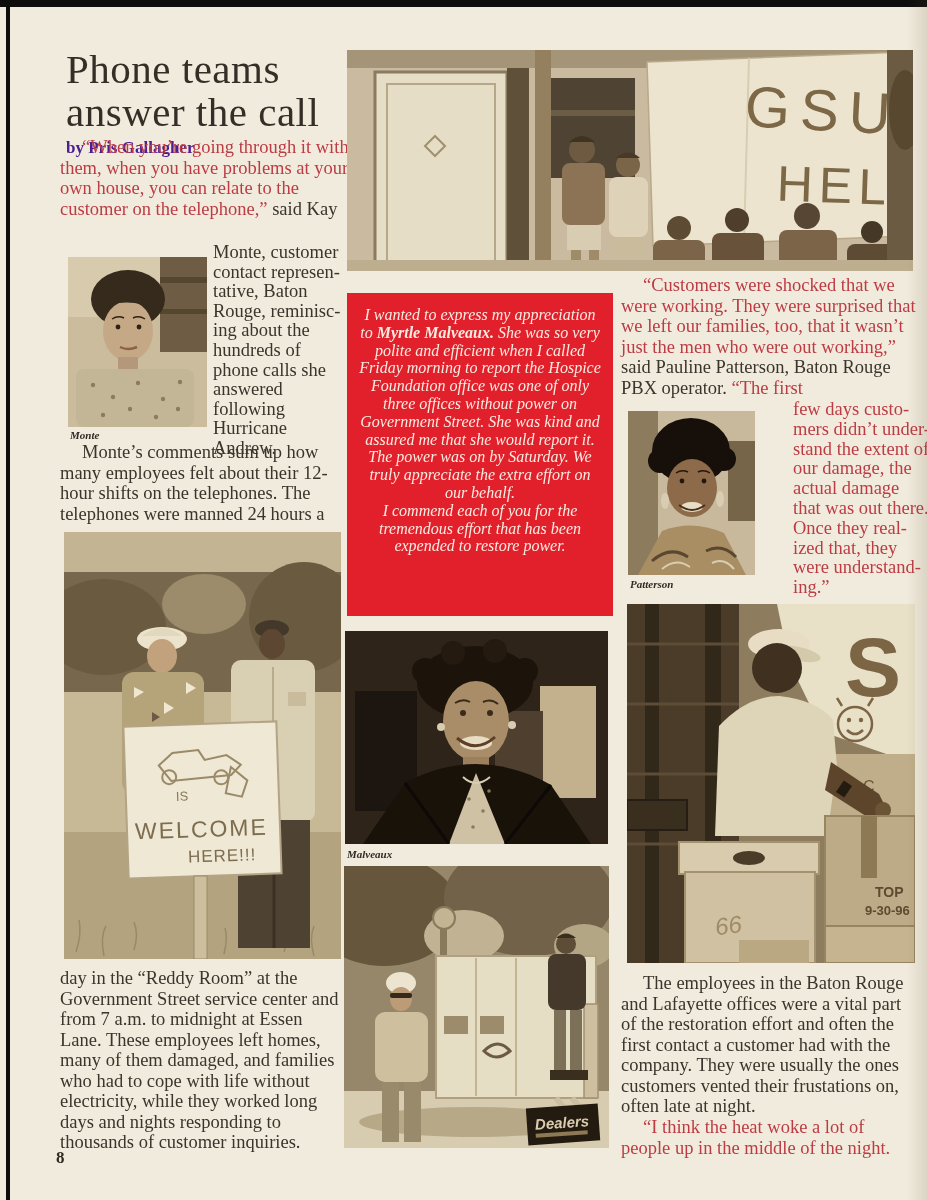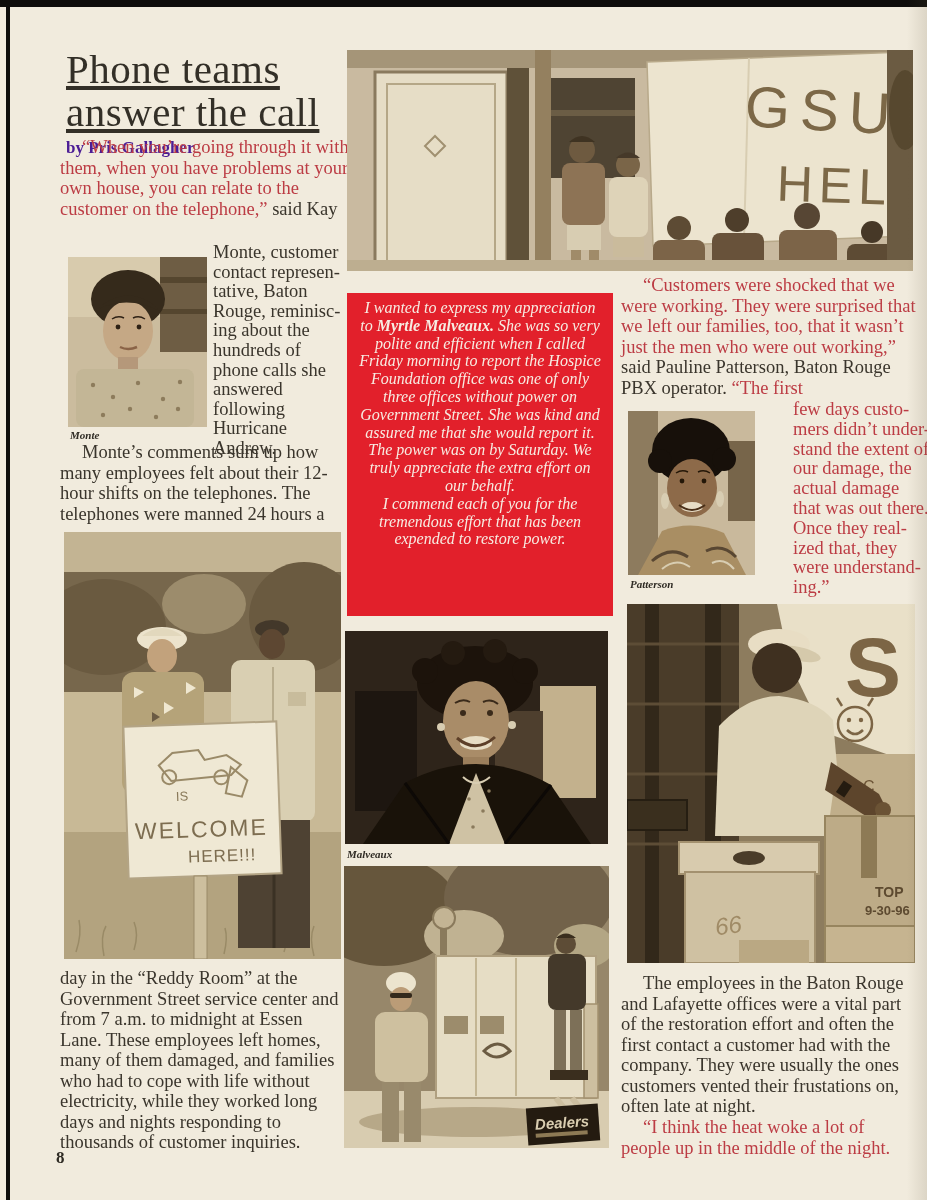--- a/index.html
+++ b/index.html
@@ -17,35 +17,35 @@
   .byline{font-size:17px;font-weight:bold;color:#4c1d95;}
   .body{font-size:18.5px;line-height:20.5px;}
   .preline{white-space:pre-line;}
   .indent{text-indent:22px;}
   .red{color:#bc3c44;}
   .black{color:#3a352c;}
   .caption{font-size:11px;font-weight:bold;font-style:italic;color:#2f2b24;}
   .photo{display:block;}
   .redbox{
     background:#e2202b;color:#f7ece2;text-align:center;font-style:italic;
-    font-size:16px;line-height:17.8px;padding:6px 10px;box-sizing:border-box;
+    font-size:16px;line-height:17.8px;padding:13px 10px;box-sizing:border-box;
   }
   .redbox .sig{margin-top:5px;}
   .pagenum{font-size:17px;font-weight:bold;color:#2f2b24;}
   svg text{user-select:none;}
 </style>
 </head>
 <body>
 
 <div id="page">
 
   <div class="abs edge-top"></div>
   <div class="abs edge-left"></div>
 
-  <div class="abs title" style="left:66px;top:48px;text-decoration:underline;">
+  <div class="abs title" style="left:66px;top:48px;">
     <div>Phone teams</div>
     <div>answer the call</div>
   </div>
   <div class="abs byline" style="left:66px;top:138px;">by Pris Gallagher</div>
 
   <p class="abs body indent" style="left:60px;top:137px;width:296px;margin:0;">
     <span class="red">“When you’re going through it with them, when you have problems at your own house, you can relate to the customer on the telephone,”</span><span class="black"> said Kay</span>
   </p>
 
   <svg class="abs photo" style="left:68px;top:257px;" width="139" height="170" viewBox="0 0 139 170">

